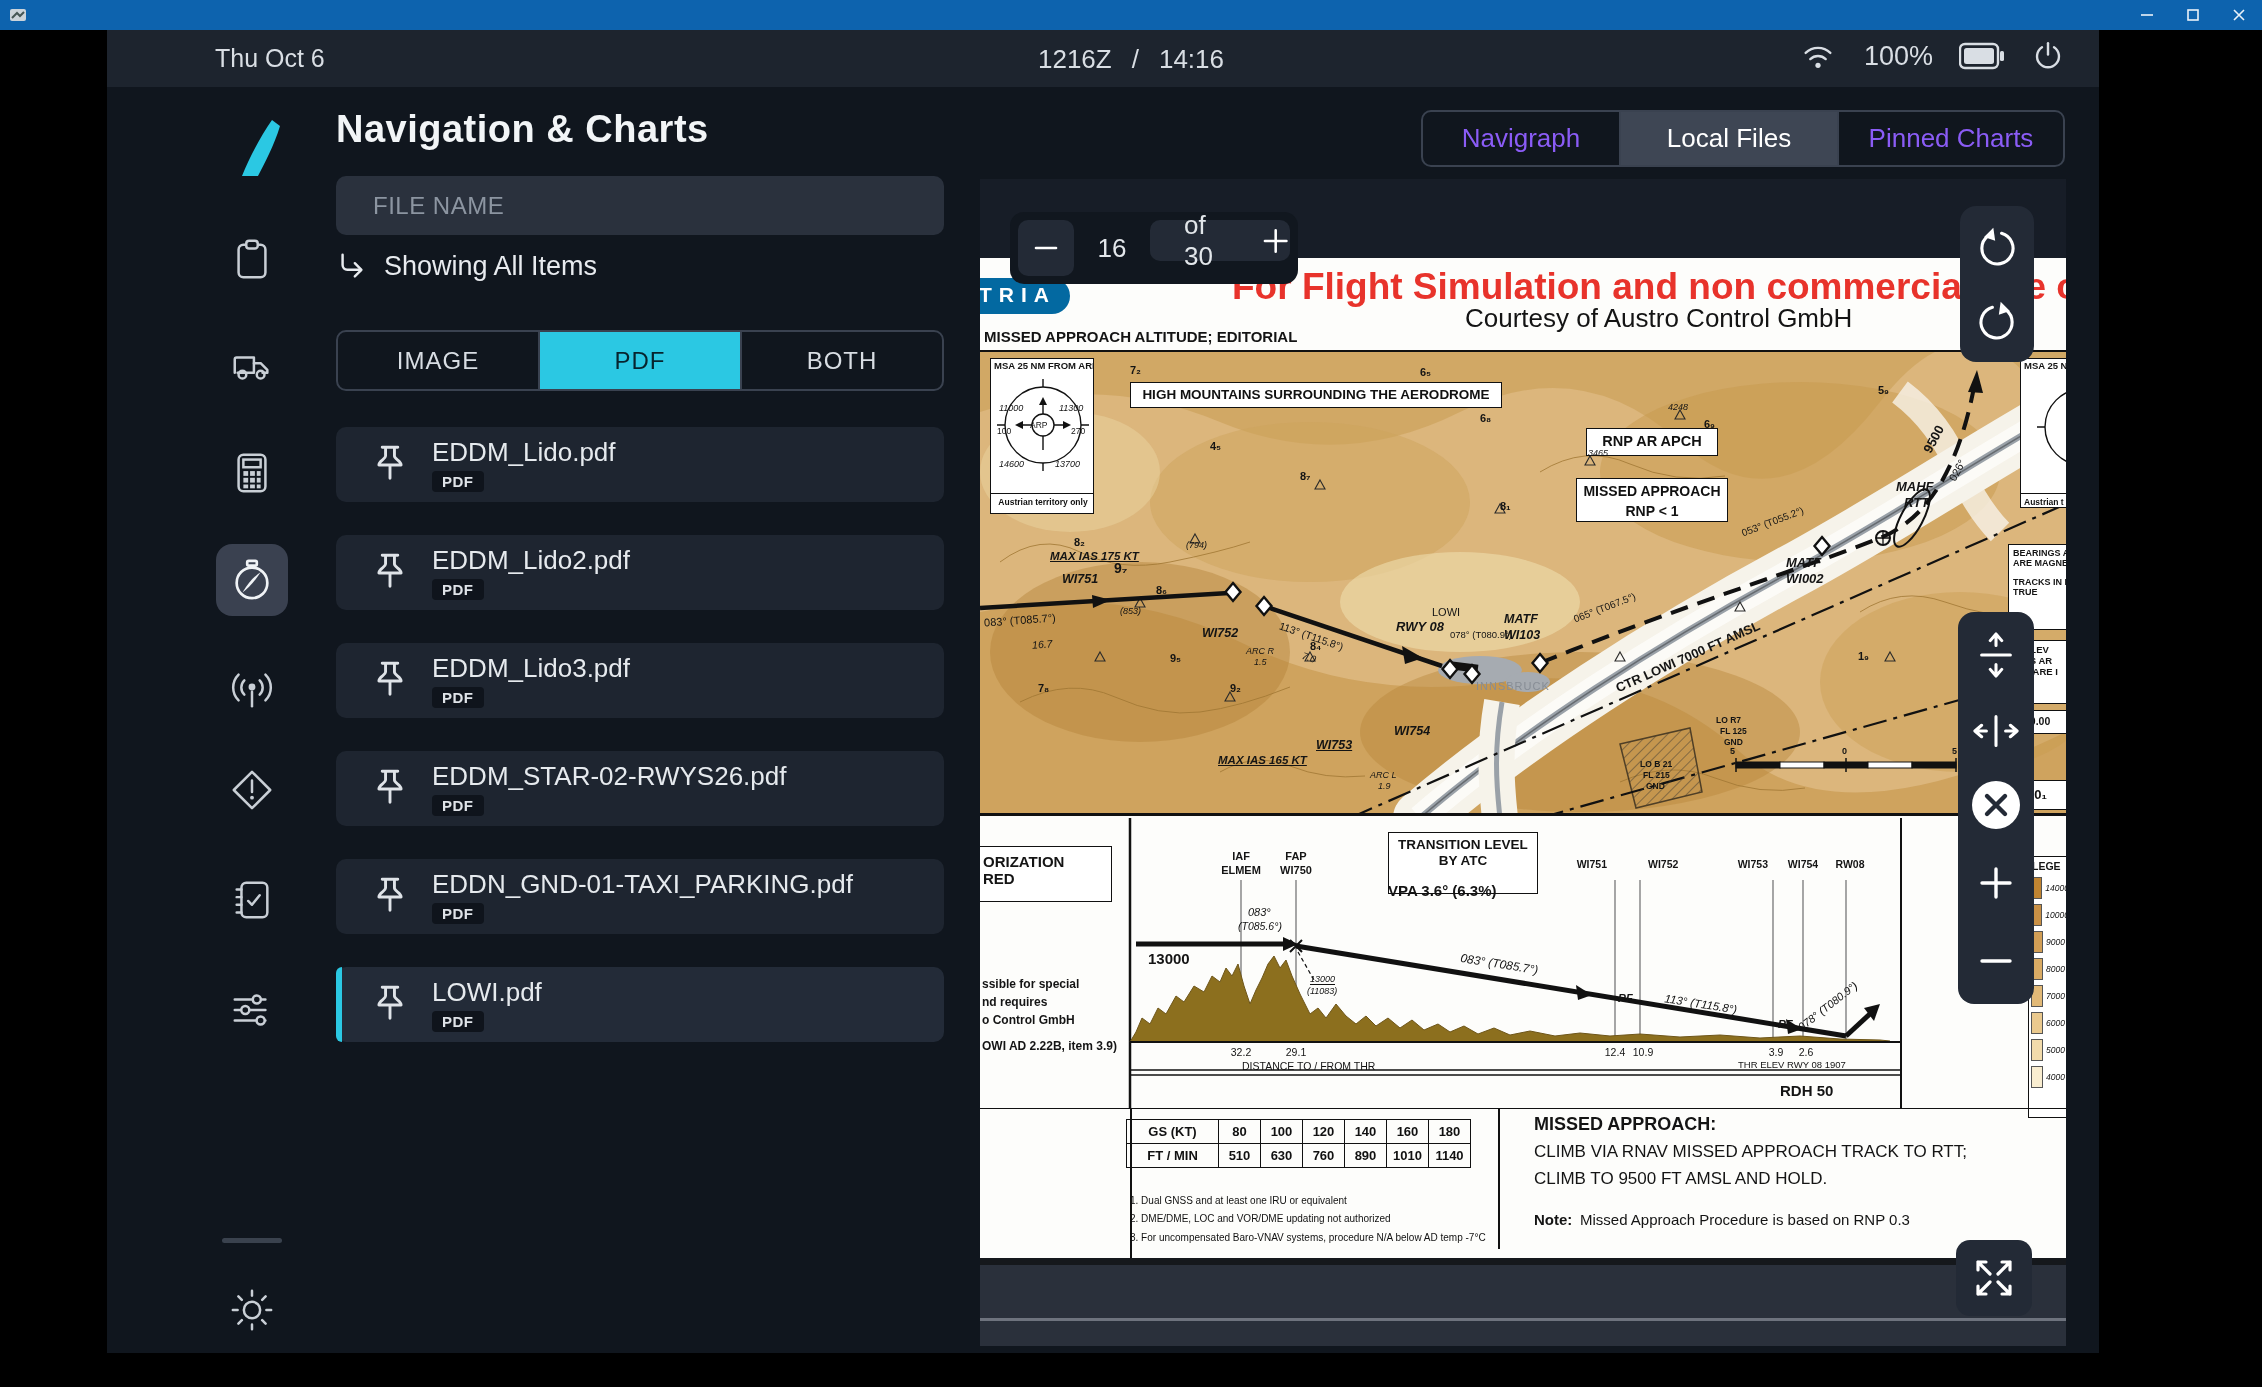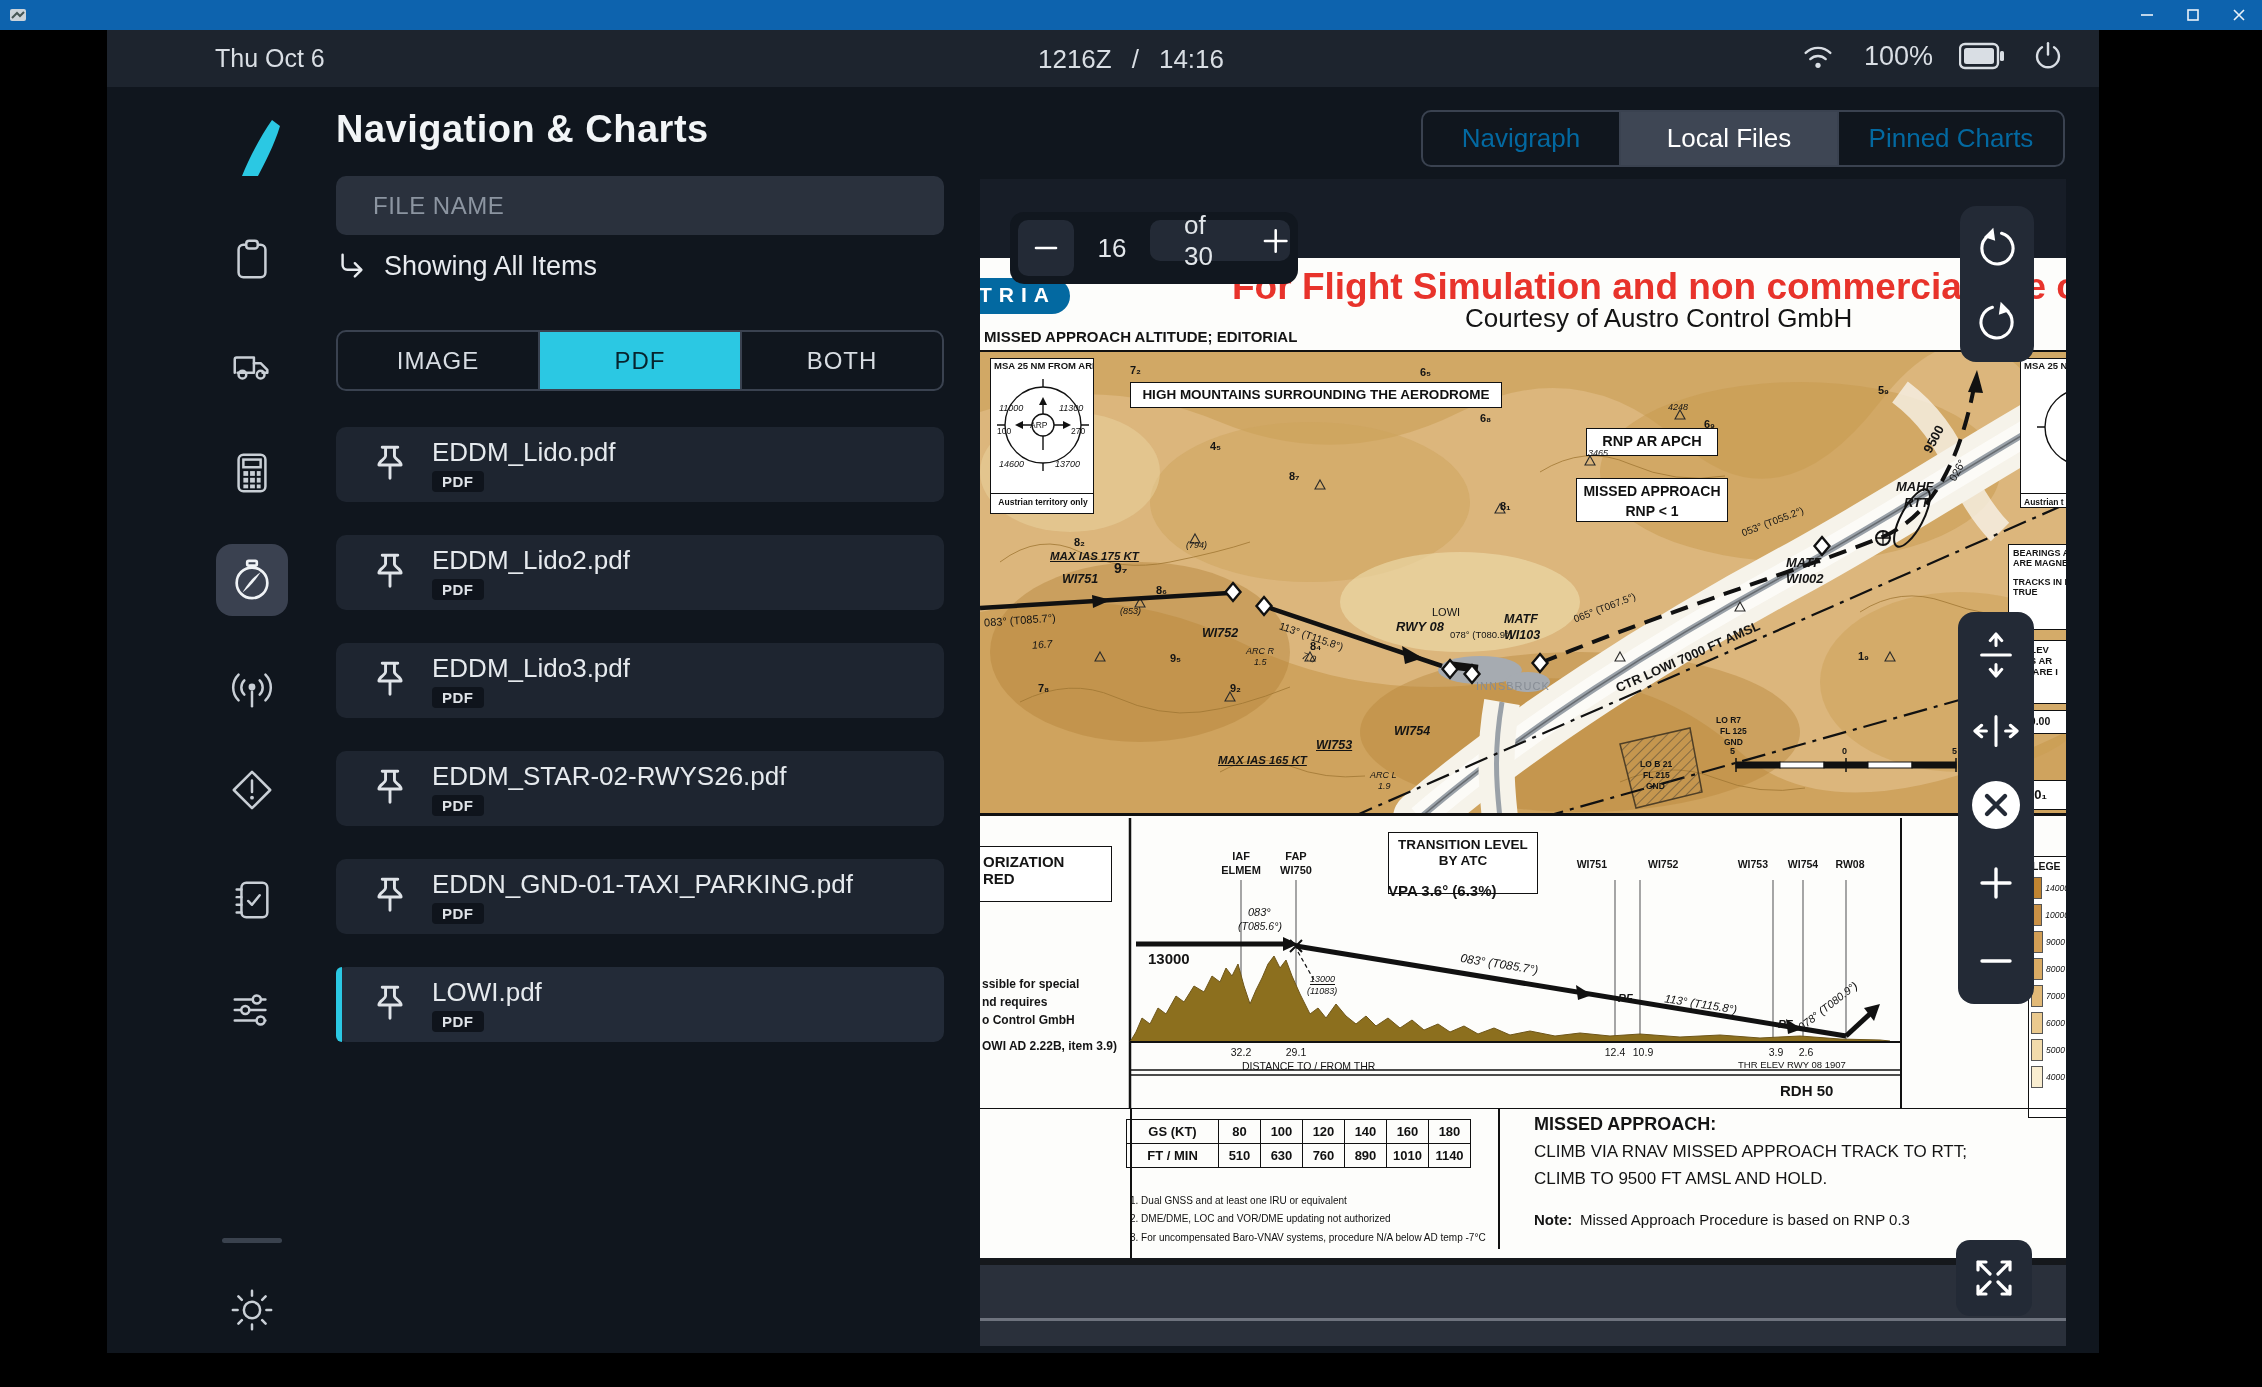--- a/index.html
+++ b/index.html
@@ -23,21 +23,21 @@
 .segcell{flex:1;display:flex;align-items:center;justify-content:center;font-size:24px;color:#D8DDE3;letter-spacing:1px}
 .segcell.on{background:#2BC8E3;color:#07242E}
 .segcell+.segcell{border-left:2px solid #3A4250}
 .frow{position:absolute;left:336px;width:608px;height:75px;background:#1E2530;border-radius:10px}
 .frow.sel{background:#232B38}
 .selbar{position:absolute;left:0;top:0;width:6px;height:75px;background:#2BC8E3;border-radius:6px 0 0 6px}
 .fname{position:absolute;left:96px;top:10px;font-size:26px;color:#E6EAEE}
 .fbadge{position:absolute;left:96px;top:44px;background:#0F141C;border-radius:4px;padding:2px 10px;font-size:15px;font-weight:bold;color:#DFE3E8;letter-spacing:.5px}
 .fpin{position:absolute;left:34px;top:13px}
 .vtabs{position:absolute;left:1421px;top:110px;width:644px;height:57px;border:2px solid #3A4250;border-radius:10px;display:flex;overflow:hidden}
-.vcell{display:flex;align-items:center;justify-content:center;font-size:26px;color:#0369a1}
+.vcell{display:flex;align-items:center;justify-content:center;font-size:26px;color:#8b5cf6}
 .vcell.on{background:#3E4654;color:#FFF}
 .vcell+.vcell{border-left:2px solid #3A4250}
 .viewer{position:absolute;left:980px;top:179px;width:1086px;height:1167px;background:#171D27;overflow:hidden}
 .page{position:absolute;left:0;top:79px;width:1086px;height:1007px;background:#FDFDFB;overflow:hidden}
 .belowstrip{position:absolute;left:0;top:1086px;width:1086px;height:81px;background:#2A303B}
 .scrline{position:absolute;left:0;top:1139px;width:1086px;height:3px;background:rgba(165,172,183,.55)}
 .ml{position:absolute;color:#141414;white-space:nowrap;line-height:1.15}
 .b{font-weight:bold}.i{font-style:italic}
 .wbox{position:absolute;background:#FFF;border:1.5px solid #111;color:#111;text-align:center;overflow:hidden}
 .ovl{position:absolute;background:#232A36;border-radius:16px}
@@ -437,21 +437,21 @@
         <span class="ml b" style="left:972px;top:394px;font-size:9px">5</span>
         
         <span class="ml b" style="left:150px;top:12px;font-size:11px">7₂</span>
         <span class="ml b" style="left:440px;top:14px;font-size:11px">6₅</span>
         <span class="ml i" style="left:688px;top:50px;font-size:9px">4248</span>
         <span class="ml b" style="left:898px;top:32px;font-size:11px">5₉</span>
         <span class="ml b" style="left:500px;top:60px;font-size:11px">6₈</span>
         <span class="ml i" style="left:608px;top:96px;font-size:9px">3465</span>
         <span class="ml b" style="left:724px;top:66px;font-size:11px">6₉</span>
         <span class="ml b" style="left:520px;top:148px;font-size:11px">8₁</span>
-        <span class="ml b" style="left:309px;top:118px;font-size:11px">8₇</span>
+        <span class="ml b" style="left:320px;top:118px;font-size:11px">8₇</span>
         <span class="ml b" style="left:230px;top:88px;font-size:11px">4₅</span>
         <span class="ml b" style="left:134px;top:208px;font-size:14px">9₇</span>
         <span class="ml b" style="left:176px;top:232px;font-size:11px">8₆</span>
         <span class="ml i" style="left:140px;top:254px;font-size:9px">(853)</span>
         <span class="ml i" style="left:206px;top:188px;font-size:9px">(794)</span>
         <span class="ml b" style="left:330px;top:288px;font-size:11px">8₄</span>
         <span class="ml b" style="left:250px;top:330px;font-size:11px">9₂</span>
         <span class="ml b" style="left:94px;top:184px;font-size:11px">8₂</span>
         <span class="ml b" style="left:190px;top:300px;font-size:11px">9₅</span>
         <span class="ml b" style="left:58px;top:330px;font-size:11px">7₈</span>

